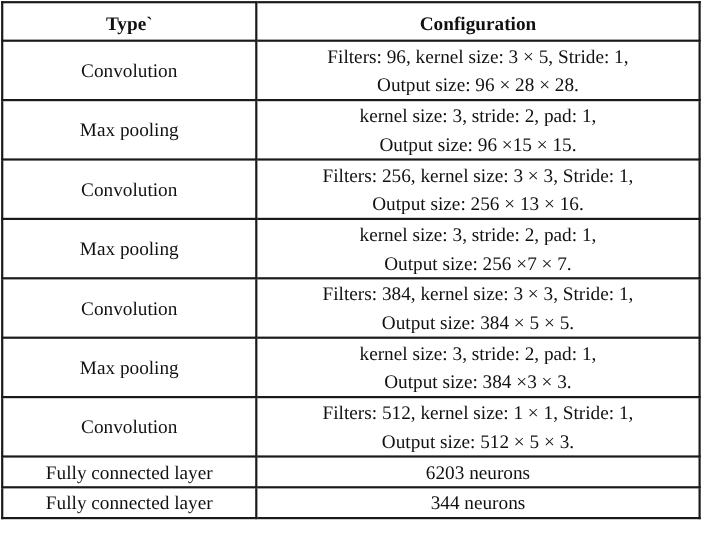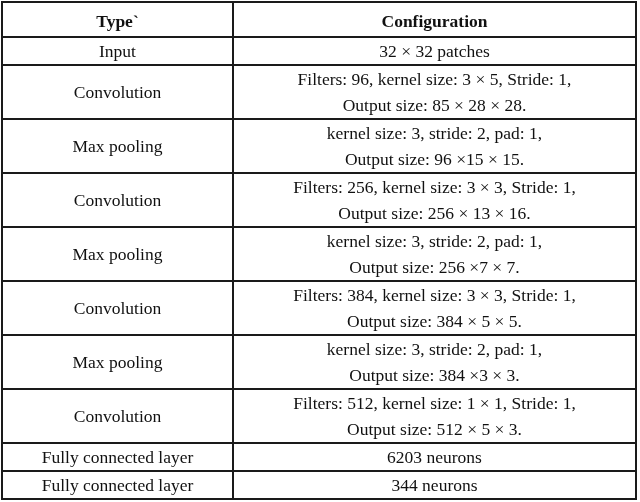--- a/index.html
+++ b/index.html
@@ -26,31 +26,25 @@
 <body>
 
 <table class="tbl">
   <thead>
     <tr>
       <th class="c1">Type`</th>
       <th>Configuration</th>
     </tr>
   </thead>
   <tbody>
-    <tr class="r1">
-      <td>Input</td>
-      <td>
-          <span class="line">32 × 32 patches</span>
-        </td>
-    </tr>
     <tr class="r2">
       <td>Convolution</td>
       <td>
         <span class="line">Filters: 96, kernel size: 3 × 5, Stride: 1,</span>
-        <span class="line">Output size: 85 × 28 × 28.</span>
+        <span class="line">Output size: 96 × 28 × 28.</span>
       </td>
     </tr>
     <tr class="r2">
       <td>Max pooling</td>
       <td>
         <span class="line">kernel size: 3, stride: 2, pad: 1,</span>
         <span class="line">Output size: 96 ×15 × 15.</span>
       </td>
     </tr>
     <tr class="r2">

